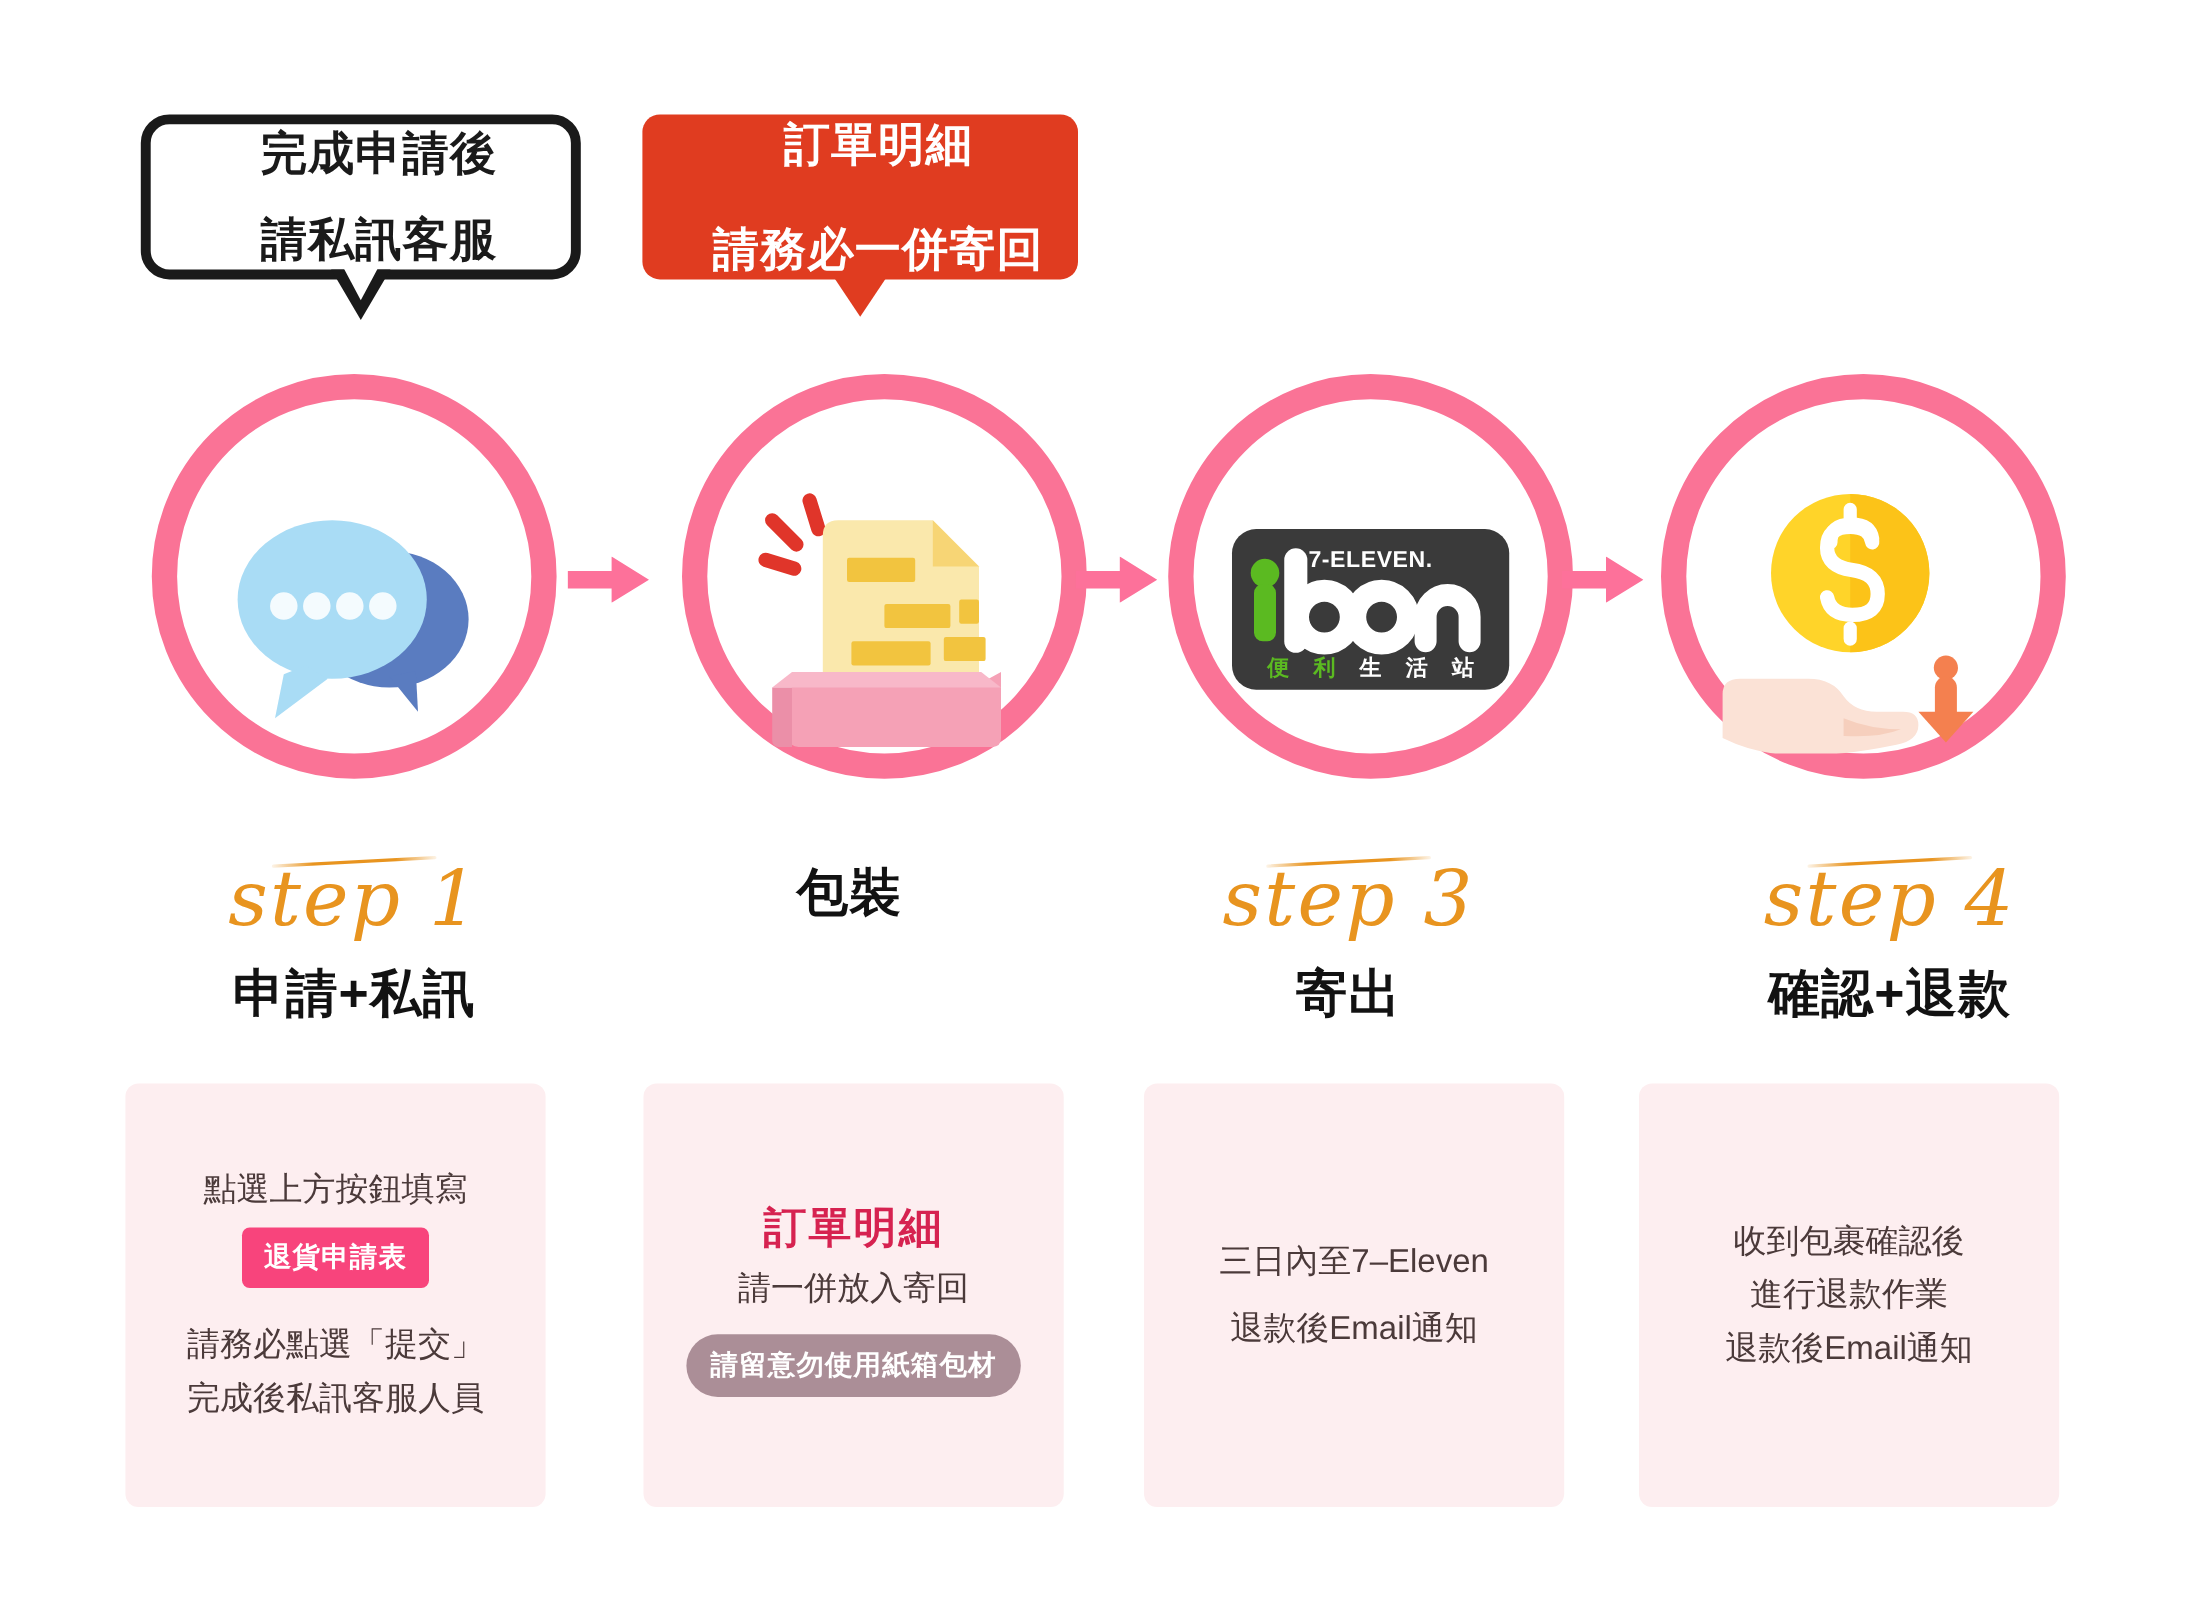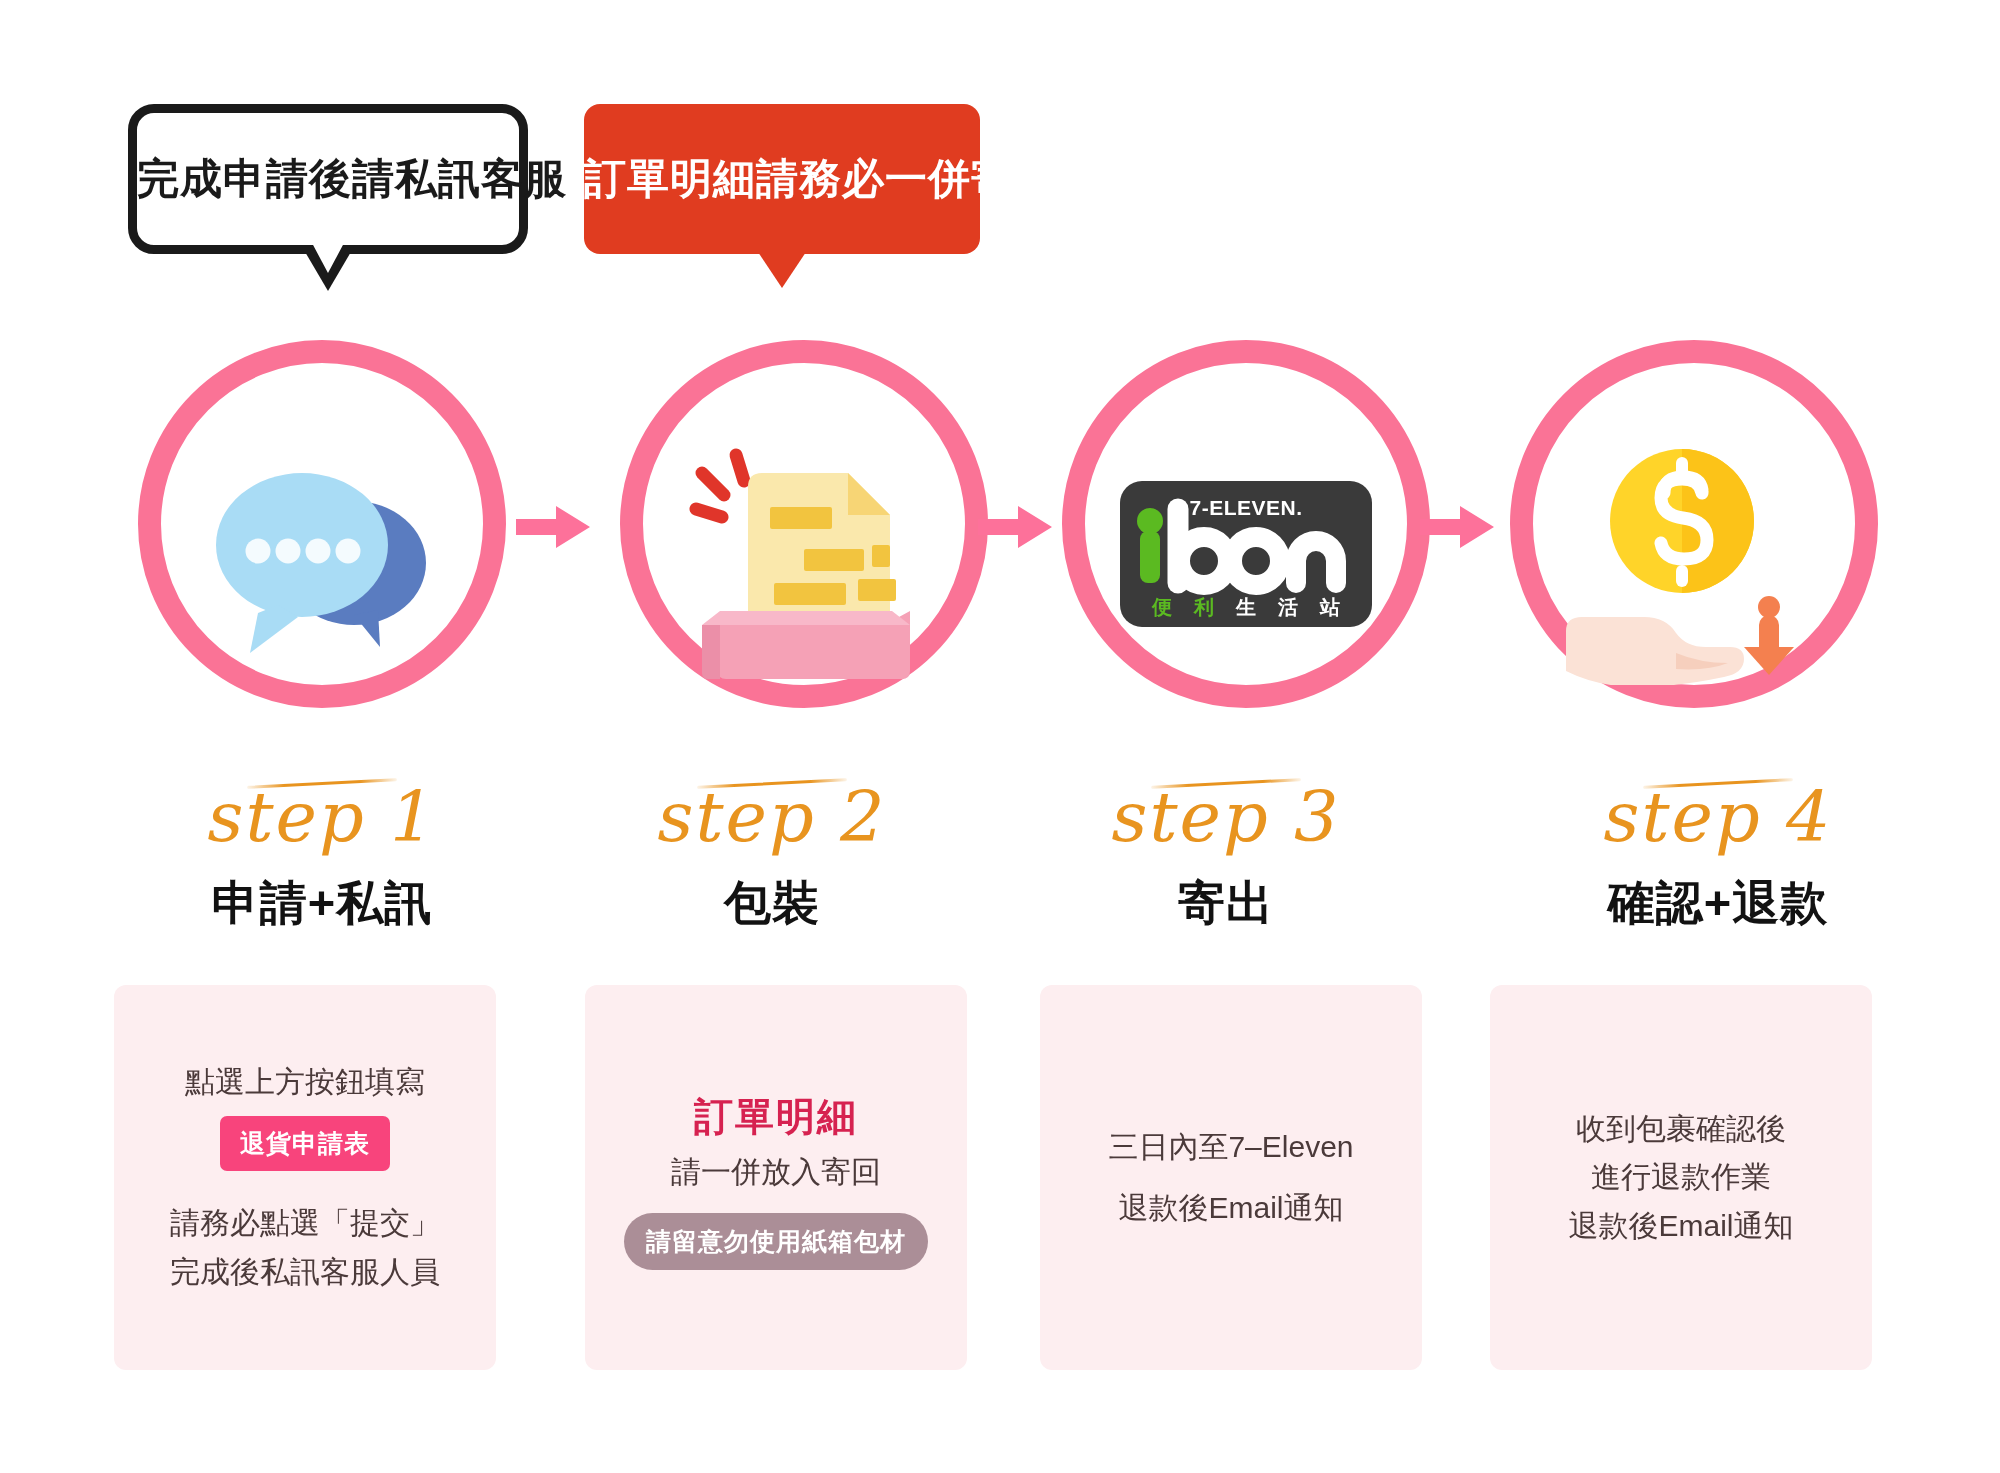--- a/index.html
+++ b/index.html
@@ -19,26 +19,28 @@
   .stage {
     position: absolute;
     inset: 0;
   }
 
   
   .callout {
     position: absolute;
     box-sizing: border-box;
     display: flex;
+    flex-direction: column;
     align-items: center;
-    justify-content: flex-start;
+    justify-content: space-between;
     text-align: center;
     font-weight: bold;
     line-height: 1.28;
     letter-spacing: 1px;
+    padding-left: 33px;
   }
   .callout .line { display: block; white-space: nowrap; }
 
   .callout-outline {
     left: 128px;
     top: 104px;
     width: 400px;
     height: 150px;
     border: 9px solid #1a1a1a;
     border-radius: 26px;
@@ -373,24 +375,20 @@
 
   <div class="captions">
     <div class="caption p1">
       <div class="step-script">
         <span class="strike"></span>
         <span>step 1</span>
       </div>
       <div class="step-name">申請+私訊</div>
     </div>
     <div class="caption p2">
-      <div class="step-script">
-        <span class="strike"></span>
-        <span>step 2</span>
-      </div>
       <div class="step-name">包裝</div>
     </div>
     <div class="caption p3">
       <div class="step-script">
         <span class="strike"></span>
         <span>step 3</span>
       </div>
       <div class="step-name">寄出</div>
     </div>
     <div class="caption p4">

